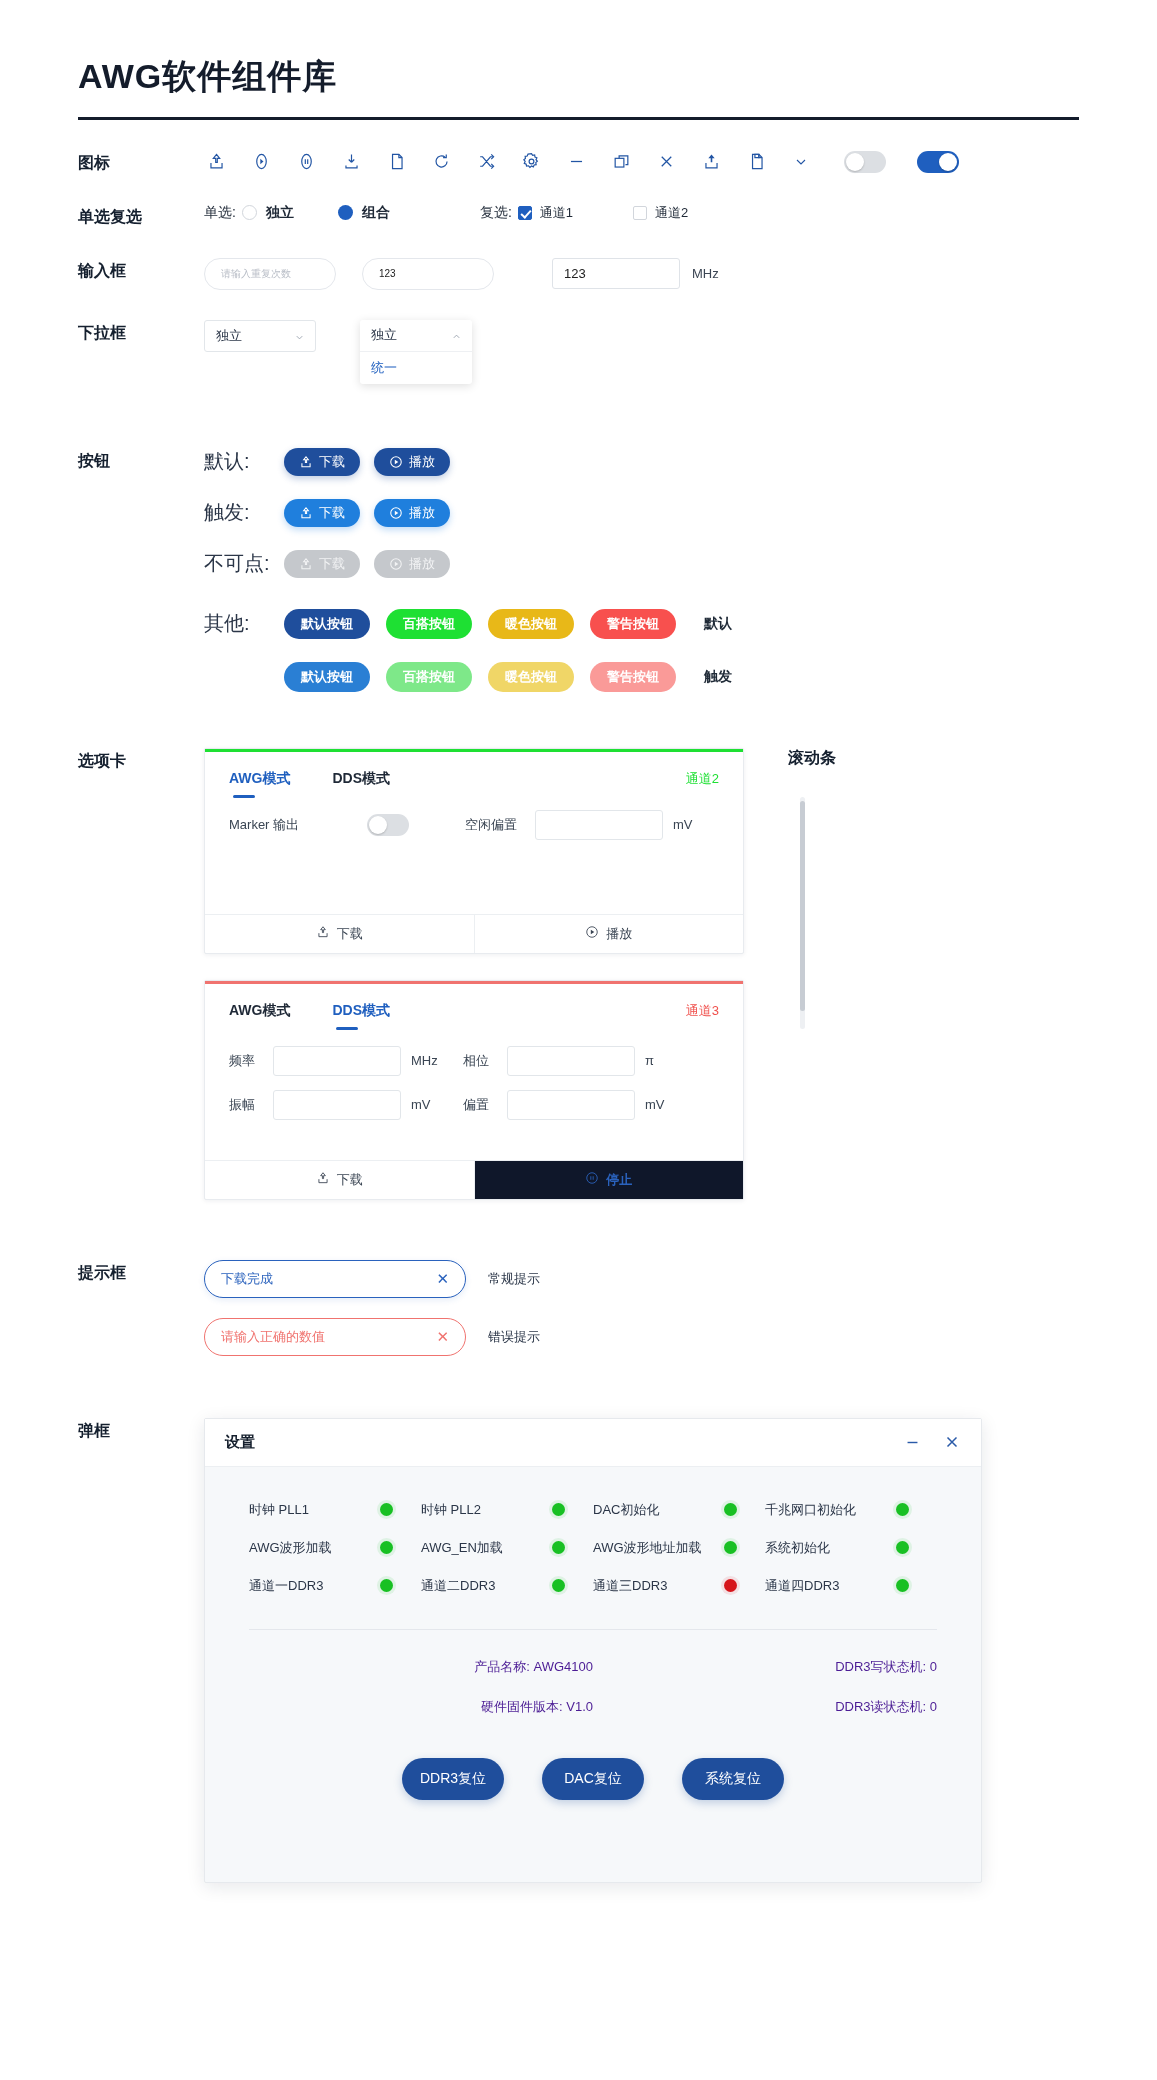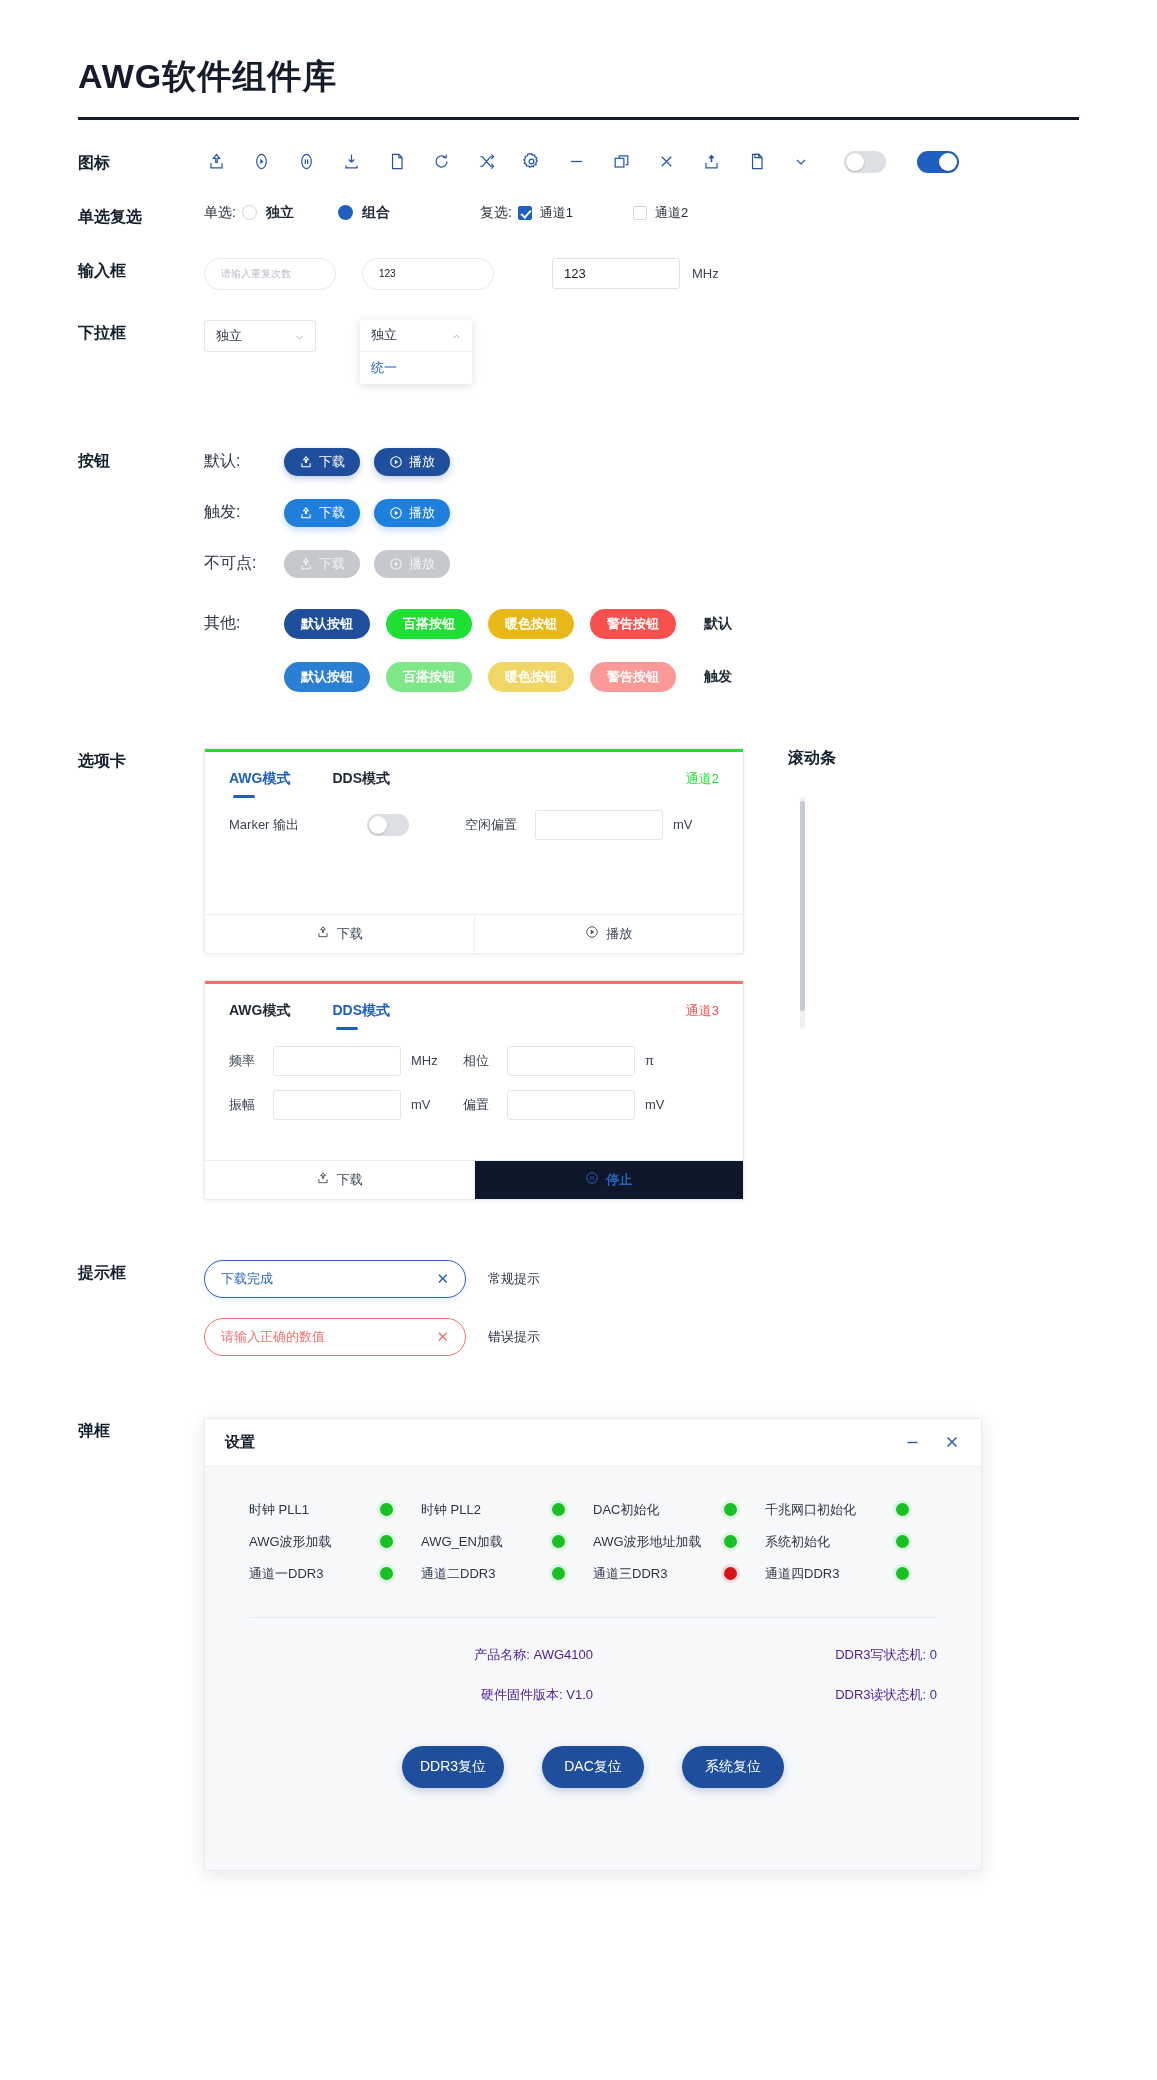--- a/index.html
+++ b/index.html
@@ -104,21 +104,21 @@
   }
   .select-open .opt-item {
     height: 32px; display: flex; align-items: center; padding: 0 11px;
     font-size: 13px; color: #1f5fbf; cursor: pointer;
   }
   .caret { width: 10px; height: 10px; color: #9aa3af; }
 
   
   .btn-grid { display: flex; flex-direction: column; gap: 23px; }
   .btn-line { display: flex; align-items: center; }
-  .btn-state-label { width: 80px; font-size: 16px; color: #2b3648; }
+  .btn-state-label { width: 80px; font-size: 20px; color: #2b3648; }
   .btn {
     display: inline-flex; align-items: center; justify-content: center; gap: 6px;
     height: 28px; min-width: 76px; padding: 0 14px; border-radius: 14px; border: none;
     color: #fff; font-size: 13px; cursor: pointer; font-family: inherit;
     margin-right: 14px;
   }
   .btn svg { display: block; }
   .btn-default { background: #1f4e9c; box-shadow: 0 3px 7px rgba(31,78,156,.28); }
   .btn-active  { background: #1f7fdd; box-shadow: 0 3px 7px rgba(31,127,221,.28); }
   .btn-disabled{ background: #c5c8cc; color: #f2f3f4; cursor: not-allowed; box-shadow: none; }
@@ -195,21 +195,21 @@
     box-shadow: 0 4px 18px rgba(20,30,50,.10);
   }
   .modal-head {
     height: 48px; background: #fff; border-bottom: 1px solid #eceff2;
     display: flex; align-items: center; padding: 0 20px;
   }
   .modal-title { font-size: 15px; font-weight: bold; color: #16202e; }
   .modal-actions { margin-left: auto; display: flex; align-items: center; gap: 22px; color: #2a5aa8; }
   .modal-actions .mi { cursor: pointer; display: inline-flex; }
   .modal-body { padding: 34px 44px 36px 44px; }
-  .status-grid { display: grid; grid-template-columns: repeat(4, 1fr); row-gap: 14px; }
+  .status-grid { display: grid; grid-template-columns: repeat(4, 1fr); row-gap: 20px; }
   .status-cell { display: flex; align-items: center; font-size: 13px; color: #2b3648; }
   .status-cell .nm { flex: 1; padding-right: 8px; }
   .led { width: 13px; height: 13px; border-radius: 50%; flex: 0 0 13px; margin-right: 28px; }
   .led.green { background: #18c023; box-shadow: 0 0 0 3px rgba(24,192,35,.10); }
   .led.red { background: #d6151b; box-shadow: 0 0 0 3px rgba(214,21,27,.10); }
   .modal-divider { border-top: 1px solid #e4e7ec; margin: 34px 0 28px 0; }
   .info-grid { display: grid; grid-template-columns: 1fr 1fr; row-gap: 22px; }
   .info-cell { font-size: 13px; color: #4c1d95; text-align: right; }
   .modal-foot { display: flex; justify-content: center; gap: 38px; padding: 42px 0 46px 0; }
   .modal-btn {

